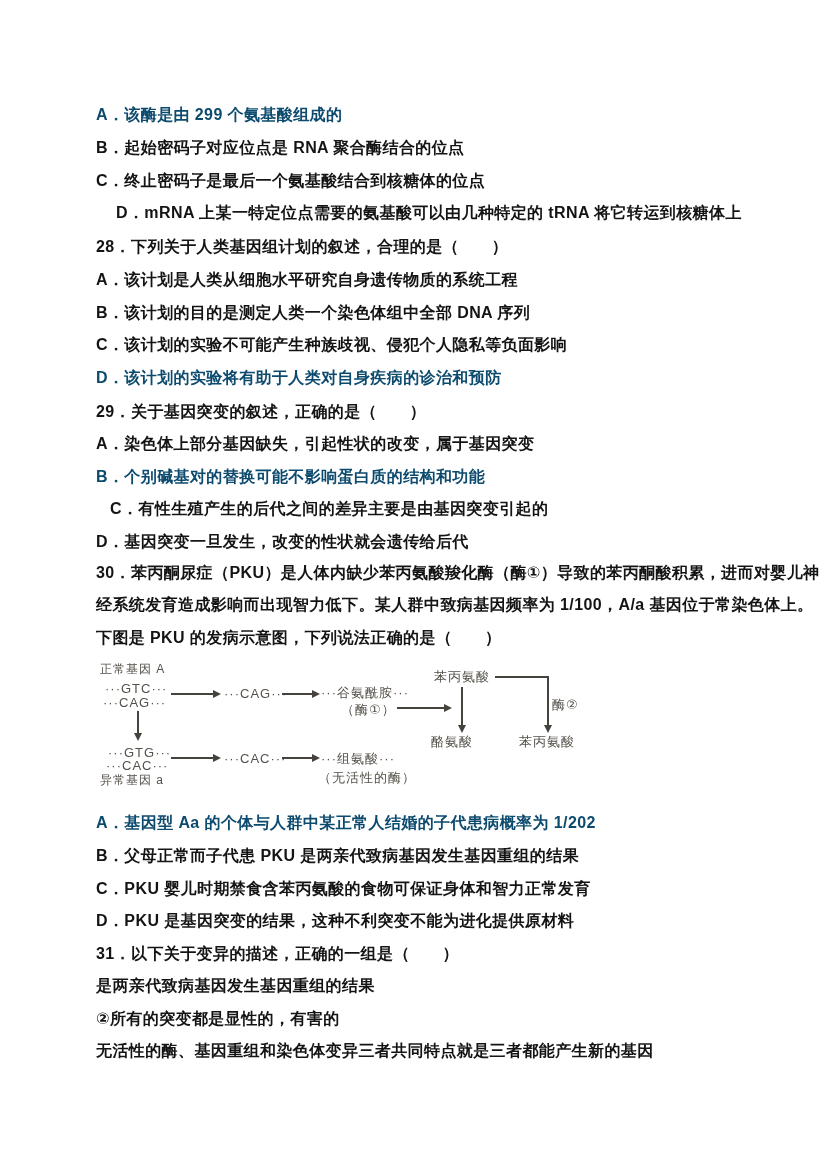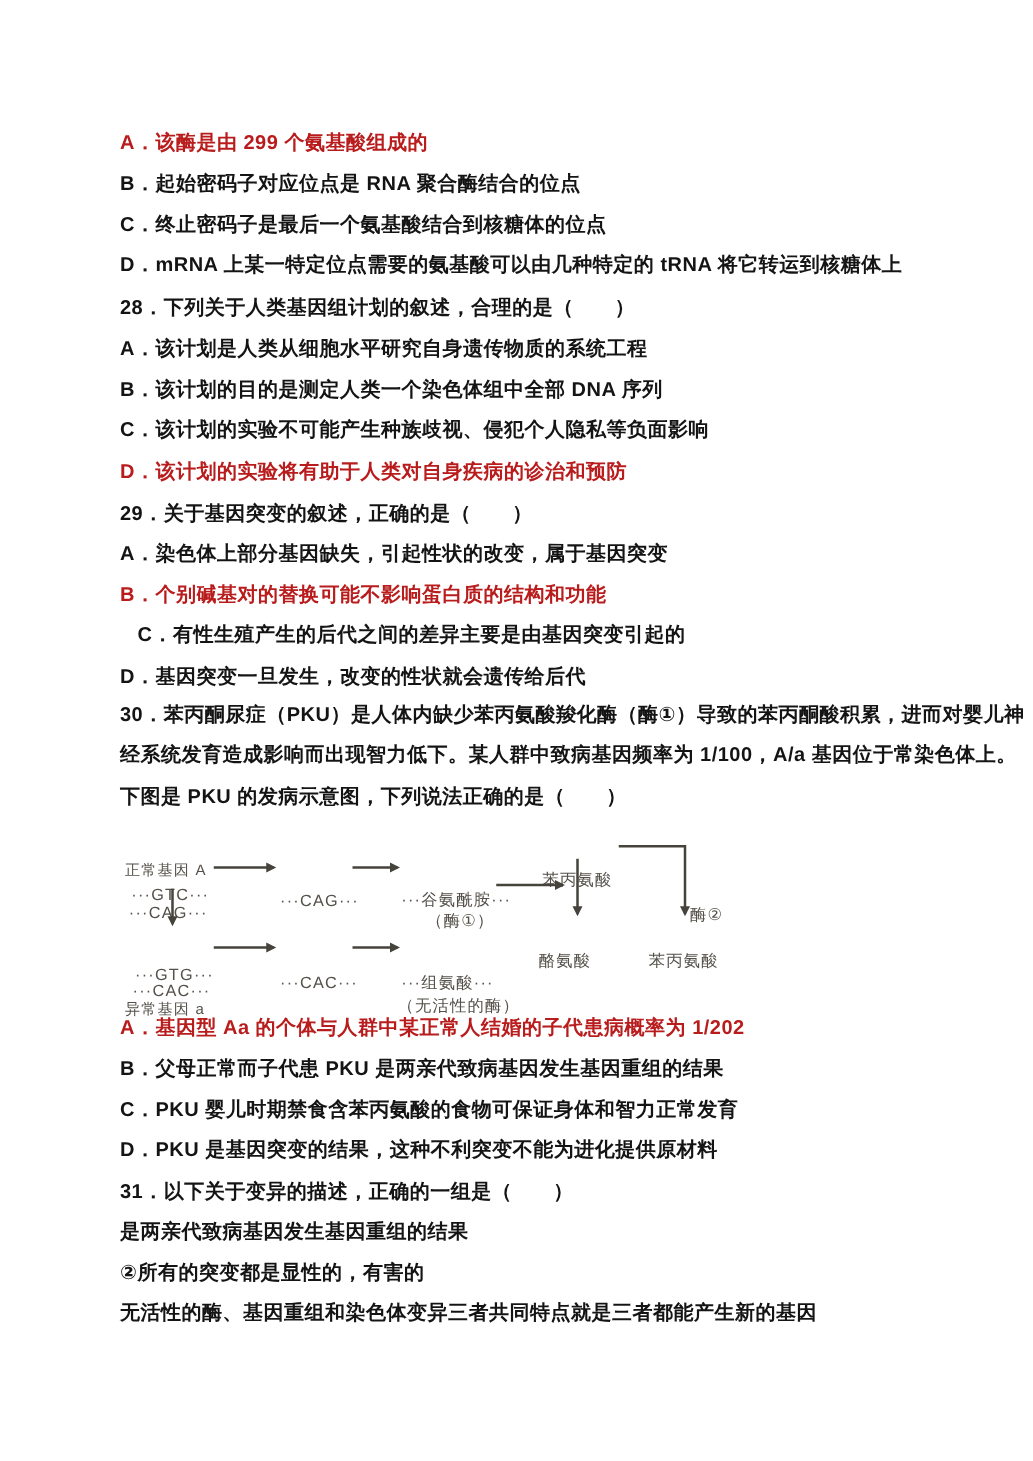--- a/index.html
+++ b/index.html
@@ -8,28 +8,28 @@
     font-family:"Liberation Sans","DejaVu Sans",sans-serif;
   }
   .page { position:relative; width:826px; height:1169px; background:#ffffff; overflow:hidden; }
 
   
   .line {
     position:absolute; left:96px; height:20px;
     font-size:16px; line-height:20px; font-weight:bold;
     color:#141414; white-space:nowrap; letter-spacing:0.4px;
   }
-  .line.red { color:#b91c1c; }
+  .line.red { color:#0c4a6e; }
 
   
   #diagram {
     position:absolute; left:95px; top:655px; width:520px; height:150px;
     color:#55514a; font-size:13px; line-height:14px;
   }
-  .dnode { position:absolute; white-space:nowrap; letter-spacing:1px;margin-top:27px; }
+  .dnode { position:absolute; white-space:nowrap; letter-spacing:1px; }
   .dnode.small { font-size:12px; }
 
   .arrow-r { position:absolute; height:0; border-top:2px solid #46433d; }
   .arrow-r::after {
     content:""; position:absolute; right:-2px; top:-5px;
     border-left:8px solid #46433d; border-top:4px solid transparent; border-bottom:4px solid transparent;
   }
   .arrow-d { position:absolute; width:0; border-left:2px solid #46433d; }
   .arrow-d::after {
     content:""; position:absolute; left:-5px; bottom:-2px;
@@ -39,21 +39,21 @@
 </style>
 </head>
 <body>
 
 <div class="page">
 
   <div id="text-lines">
       <div class="line red" style="top: 105px;">A．该酶是由 299 个氨基酸组成的</div>
       <div class="line" style="top: 138px;">B．起始密码子对应位点是 RNA 聚合酶结合的位点</div>
       <div class="line" style="top: 171px;">C．终止密码子是最后一个氨基酸结合到核糖体的位点</div>
-      <div class="line" style="top: 203px;">D．mRNA 上某一特定位点需要的氨基酸可以由几种特定的 tRNA 将它转运到核糖体上</div>
+      <div class="line" style="top: 203px; margin-left: 20px;">D．mRNA 上某一特定位点需要的氨基酸可以由几种特定的 tRNA 将它转运到核糖体上</div>
       <div class="line" style="top: 237px;">28．下列关于人类基因组计划的叙述，合理的是（　　）</div>
       <div class="line" style="top: 270px;">A．该计划是人类从细胞水平研究自身遗传物质的系统工程</div>
       <div class="line" style="top: 303px;">B．该计划的目的是测定人类一个染色体组中全部 DNA 序列</div>
       <div class="line" style="top: 335px;">C．该计划的实验不可能产生种族歧视、侵犯个人隐私等负面影响</div>
       <div class="line red" style="top: 368px;">D．该计划的实验将有助于人类对自身疾病的诊治和预防</div>
       <div class="line" style="top: 402px;">29．关于基因突变的叙述，正确的是（　　）</div>
       <div class="line" style="top: 434px;">A．染色体上部分基因缺失，引起性状的改变，属于基因突变</div>
       <div class="line red" style="top: 467px;">B．个别碱基对的替换可能不影响蛋白质的结构和功能</div>
       <div class="line" style="top: 499px; margin-left: 14px;">C．有性生殖产生的后代之间的差异主要是由基因突变引起的</div>
       <div class="line" style="top: 532px;">D．基因突变一旦发生，改变的性状就会遗传给后代</div>

